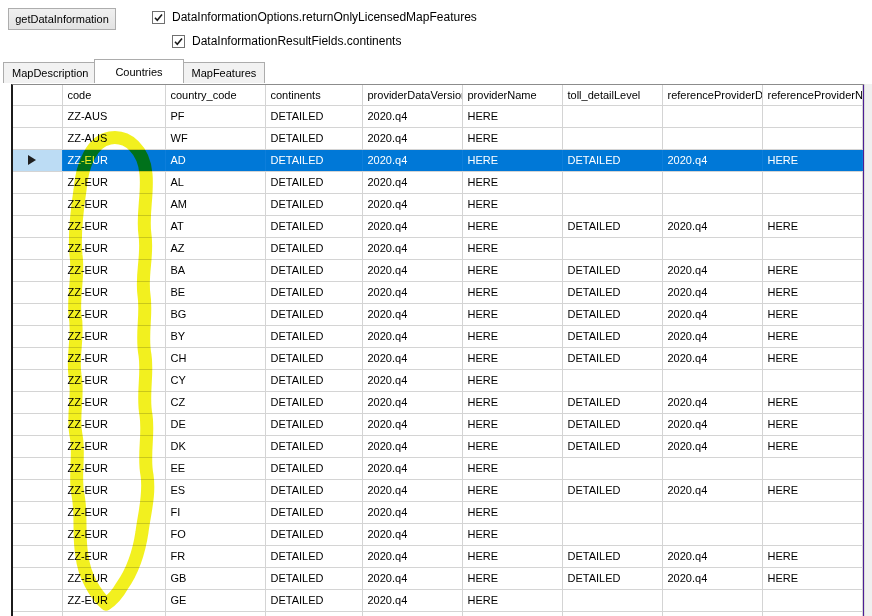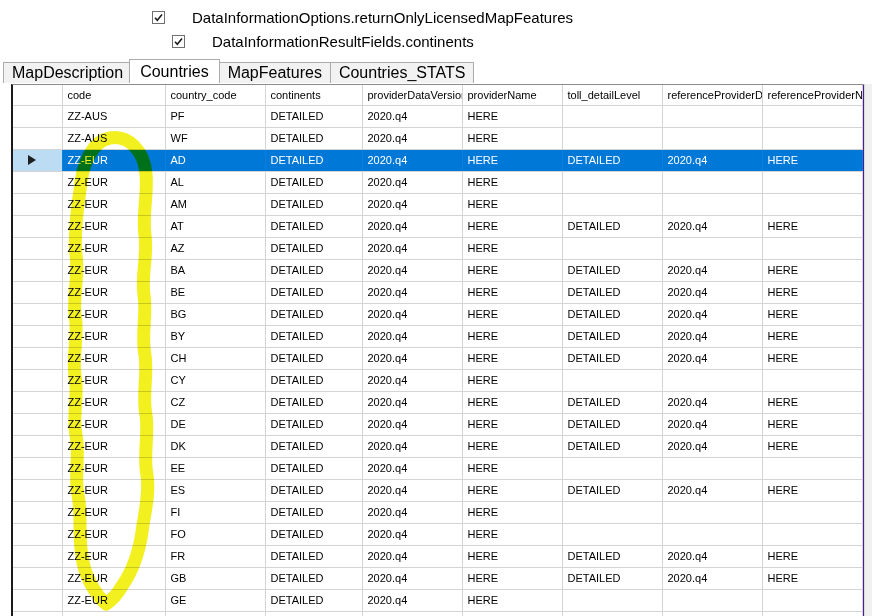--- a/index.html
+++ b/index.html
@@ -10,28 +10,28 @@
 
   
   .btn { position: absolute; left: 8px; top: 8px; width: 108px; height: 22px;
          background: linear-gradient(#f0f0f0, #e3e3e3); border: 1px solid #adadad;
          font-size: 11px; font-family: "Liberation Sans", sans-serif; color: #000;
          display: flex; align-items: center; justify-content: center; cursor: default; }
   .cbrow { position: absolute; left: 152px; display: flex; align-items: center; gap: 7px; height: 14px; }
   .cbrow.first { top: 10px; } .cbrow.second { top: 34px; padding-left: 20px; }
   .cbbox { width: 13px; height: 13px; background: #fff; border: 1px solid #707070;
            display: flex; align-items: center; justify-content: center; }
-  .cblabel { font-size: 15px; white-space: nowrap; margin-left: 20px; }
+  .cblabel { font-size: 12px; white-space: nowrap; }
 
   
   .tabstrip { position: absolute; left: 3px; top: 59px; height: 24px; display: flex; align-items: flex-end; }
   .tab { height: 21px; padding: 0 8px; background: #f2f2f2; border: 1px solid #acacac;
-         border-bottom: none; font-size: 16px; display: flex; align-items: center;
+         border-bottom: none; font-size: 11px; display: flex; align-items: center;
          margin-right: -1px; position: relative; z-index: 1; white-space: nowrap; }
-  .tab.active { height: 24px; background: #fff; z-index: 3; margin-left: -2px; padding: 0 10px; }
+  .tab.active { height: 24px; background: #fff; z-index: 3; margin-left: -2px; padding: 0 20px; }
 
   
   .gridwrap { position: absolute; left: 11px; top: 84px; width: 853px; height: 532px;
               border-left: 2px solid #1b1b1b; border-top: 1px solid #8c8c8c; overflow: hidden;
               background: #4c1d95; }
   table { border-collapse: collapse; table-layout: fixed; width: 849px; }
   td, th { font-size: 11px; font-weight: normal; text-align: left; padding: 0 0 0 5px;
            border-right: 1px solid #d4d4d4; border-bottom: 1px solid #d4d4d4;
            overflow: hidden; white-space: nowrap; text-overflow: clip; }
   thead th { height: 20px; background: #fff; }
@@ -48,20 +48,21 @@
              background: #f0f0f0; border-left: 1px solid #dadada; }
 
   
   .marker { position: absolute; inset: 0; pointer-events: none; mix-blend-mode: multiply; z-index: 10; }
 </style>
 </head>
 <body>
 
 <div class="screen">
 
+  <button class="btn">getDataInformation</button>
 
   <div class="cbrow first">
     <span class="cbbox">
       <svg width="11" height="11" viewBox="0 0 11 11">
         <polyline points="2,5.7 4.3,8.2 9,2.6" fill="none" stroke="#1a1a1a" stroke-width="1.6"></polyline>
       </svg>
     </span>
     <span class="cblabel">DataInformationOptions.returnOnlyLicensedMapFeatures</span>
   </div>
 
@@ -71,21 +72,20 @@
         <polyline points="2,5.7 4.3,8.2 9,2.6" fill="none" stroke="#1a1a1a" stroke-width="1.6"></polyline>
       </svg>
     </span>
     <span class="cblabel">DataInformationResultFields.continents</span>
   </div>
 
   <div class="tabstrip">
       <div class="tab">MapDescription</div>
       <div class="tab active">Countries</div>
       <div class="tab">MapFeatures</div>
-      <div class="tab">Countries_STATS</div>
     </div>
 
   <div class="gridwrap">
     <table>
       <colgroup>
         <col style="width:49px">
           <col style="width:103px">
           <col style="width:100px">
         <col style="width:97px">
           <col style="width:100px">

